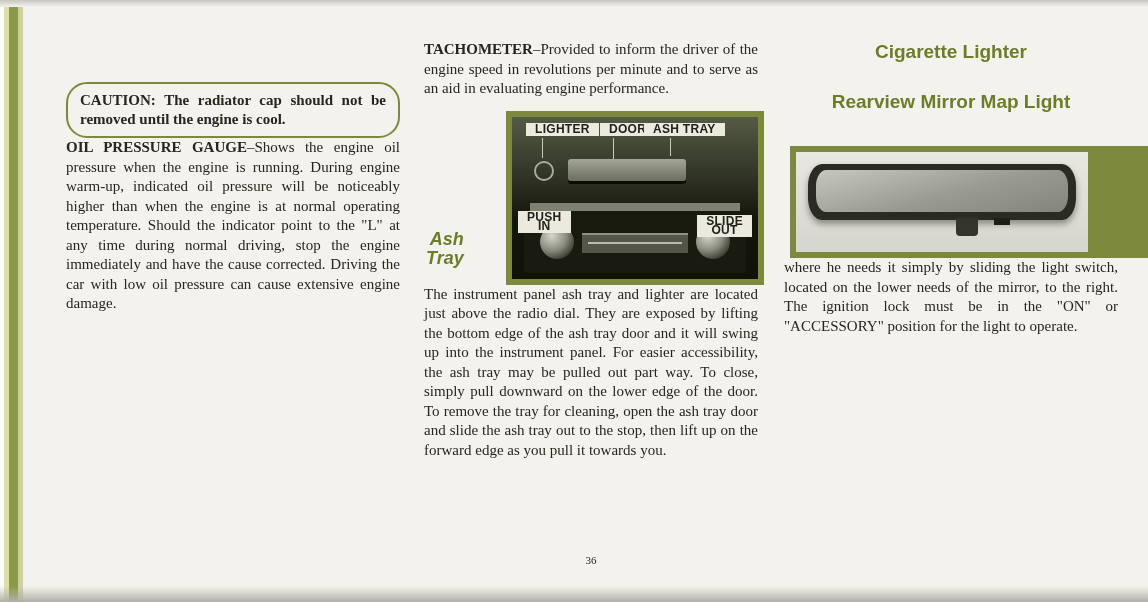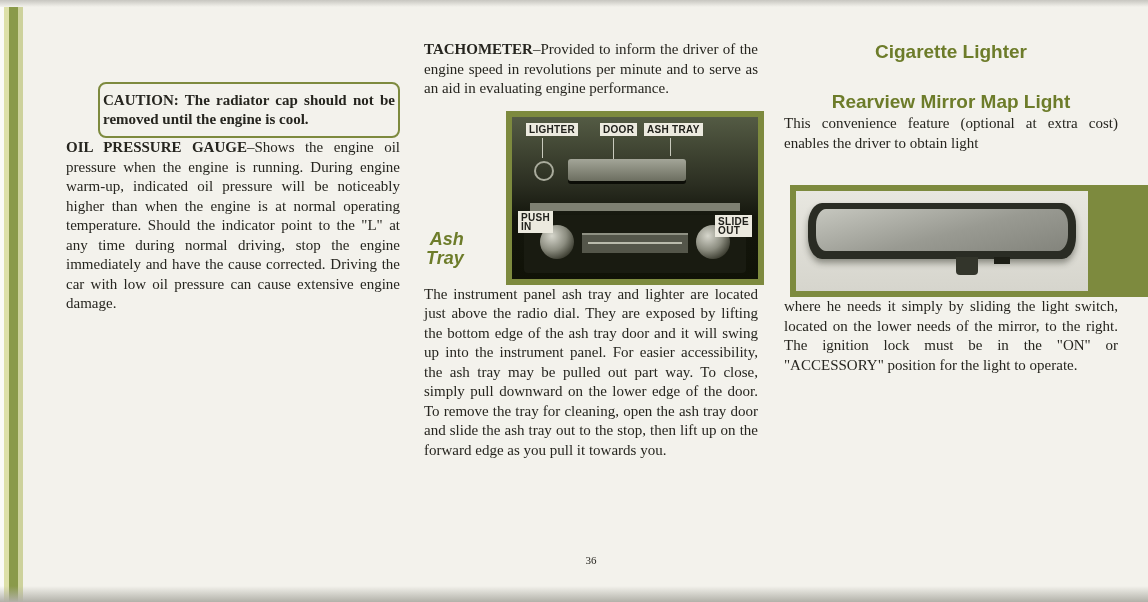--- a/index.html
+++ b/index.html
@@ -23,37 +23,37 @@
   .col1{left:66px;top:40px;}
   .col2{left:424px;top:40px;}
   .col3{left:784px;top:40px;}
   .mt10{margin-top:10px;}
   .mt12{margin-top:12px;}
   .mt14{margin-top:14px;}
   .mt24{margin-top:24px;}
   .mt26{margin-top:26px;}
   .mt44{margin-top:44px;}
 
-  .caution{margin-top:42px;border:2.5px solid #7d8a3e;border-radius:8px;
-    padding:7px 3px;font-weight:bold;line-height:19px;margin-left:32px;}
+  .caution{margin-top:42px;border:2.5px solid #7d8a3e;border-radius:21px;
+    padding:7px 12px;font-weight:bold;line-height:19px;}
 
   .h-green{font-family:"Liberation Sans",sans-serif;font-weight:bold;
     color:#6d7c2a;font-size:19px;text-align:center;line-height:24px;}
 
   .ash-label{position:absolute;left:2px;top:190px;font-family:"Liberation Sans",sans-serif;
     font-style:italic;font-weight:bold;color:#6d7c2a;font-size:18px;line-height:19px;
     white-space:pre-line;text-align:right;}
 
   
   .photo1{margin:12px 0 0 82px;width:246px;height:162px;border:6px solid #7d8a3e;
     position:relative;box-sizing:content-box;
     background:linear-gradient(#545b44,#2b2e21 42%,#14160d 62%,#101207);}
   .tag{position:absolute;background:#eceadf;color:#21211c;font-family:"Liberation Sans",sans-serif;
-    font-weight:bold;font-size:10px;line-height:9px;padding:2px 3px;white-space:pre-line;
-    text-align:left;letter-spacing:.3px;}
+    font-weight:bold;font-size:12px;line-height:9px;padding:2px 9px;white-space:pre-line;
+    text-align:center;letter-spacing:.3px;}
   .tag-lighter{left:14px;top:6px;}
   .tag-door{left:88px;top:6px;}
   .tag-ashtray{left:132px;top:6px;}
   .tag-pushin{left:6px;top:94px;}
   .tag-slideout{right:6px;top:98px;}
   .leader{position:absolute;width:1px;background:#c9cabd;}
   .leader1{left:30px;top:21px;height:20px;}
   .leader2{left:101px;top:21px;height:28px;}
   .leader3{left:158px;top:21px;height:18px;}
   .ring{position:absolute;left:22px;top:44px;width:16px;height:16px;
@@ -130,21 +130,20 @@
       <div class="tag tag-slideout">SLIDE
 OUT</div>
     </div>
 
     <p class="mt14">The instrument panel ash tray and lighter are located just above the radio dial. They are exposed by lifting the bottom edge of the ash tray door and it will swing up into the instrument panel. For easier accessibility, the ash tray may be pulled out part way. To close, simply pull downward on the lower edge of the door. To remove the tray for cleaning, open the ash tray door and slide the ash tray out to the stop, then lift up on the forward edge as you pull it towards you.</p>
   </div>
 
   <div class="col col3">
     <div class="h-green">Cigarette Lighter</div>
     <div class="h-green mt26">Rearview Mirror Map Light</div>
-    <p class="mt12">This convenience feature (optional at extra cost) enables the driver to obtain light</p>
 
     <div class="mirror-row">
       <div class="photo2">
         <div class="mirror-body">
           <div class="mirror-face"></div>
         </div>
         <div class="mirror-stem"></div>
         <div class="mirror-switch"></div>
       </div>
       <div class="green-bar"></div>

